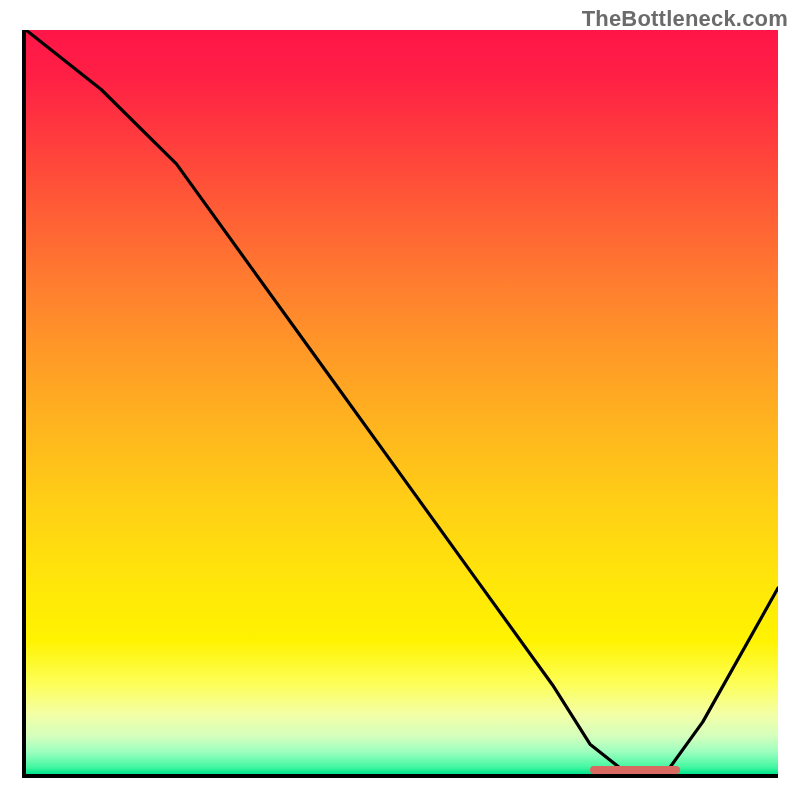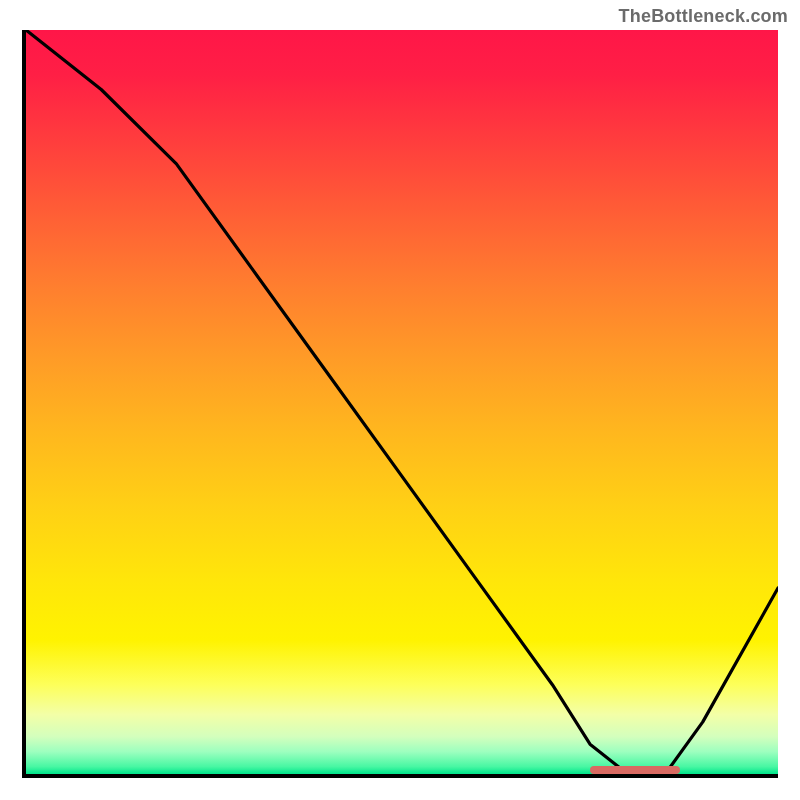--- a/index.html
+++ b/index.html
@@ -13,21 +13,21 @@
   }
   .container {
     position: relative;
     width: 800px;
     height: 800px;
   }
   .attribution {
     position: absolute;
     top: 6px;
     right: 12px;
-    font-size: 18px;
+    font-size: 22px;
     font-weight: 600;
     color: #6b6b6b;
     letter-spacing: 0.2px;
   }
   .plot-area {
     position: absolute;
     left: 22px;
     top: 30px;
     width: 756px;
     height: 748px;

